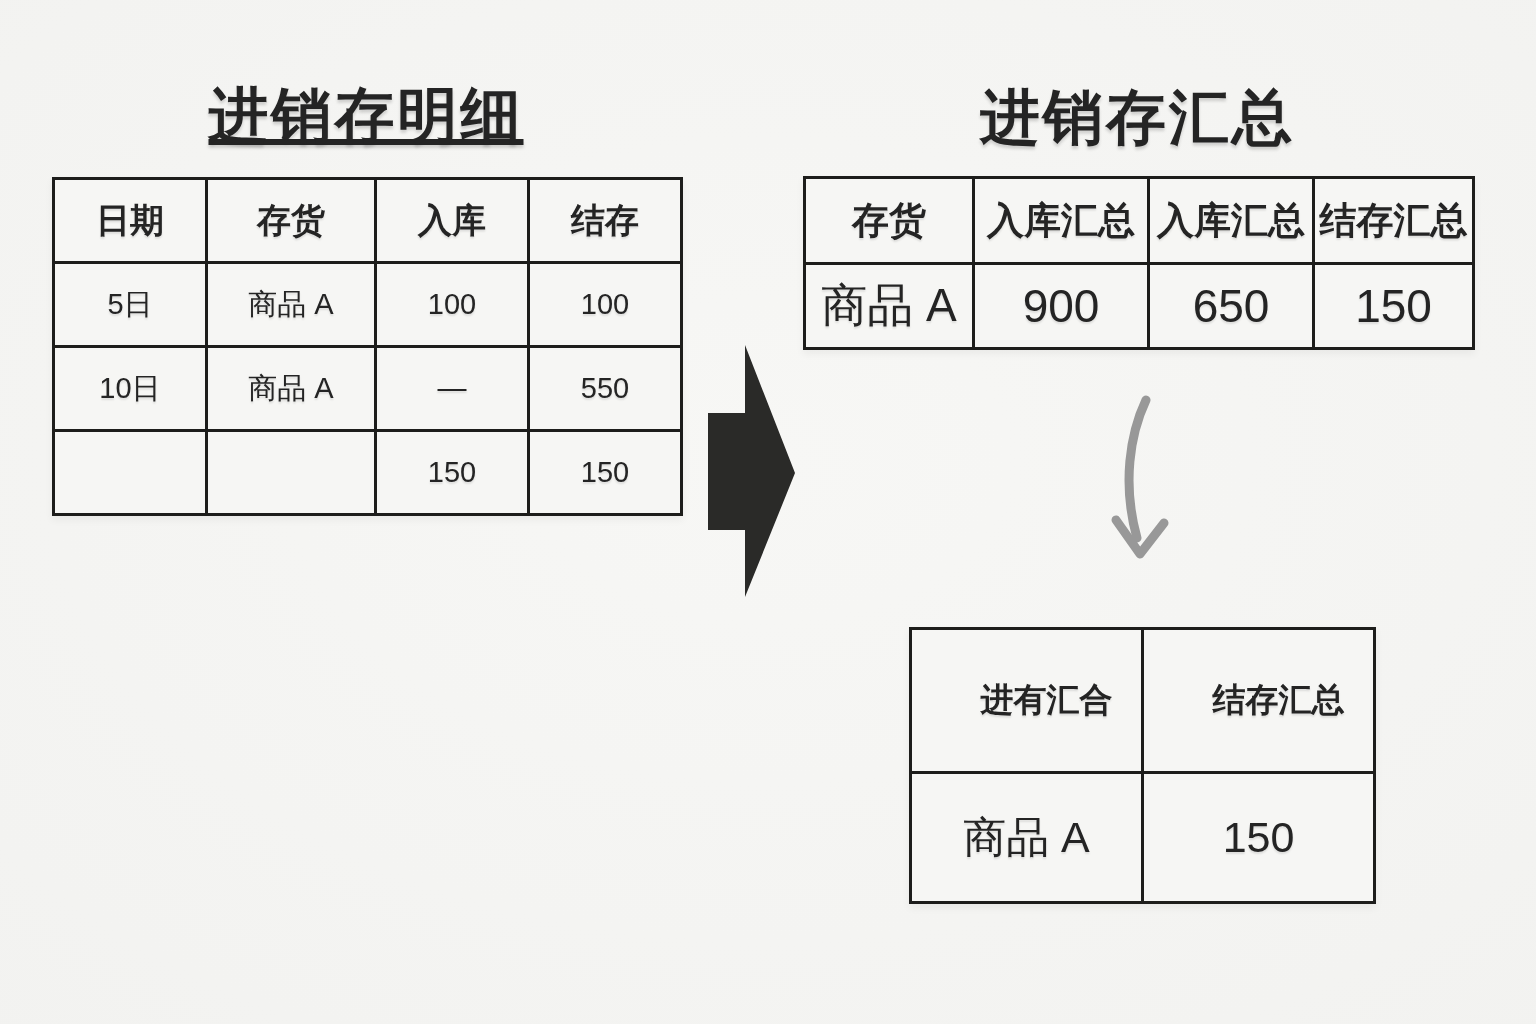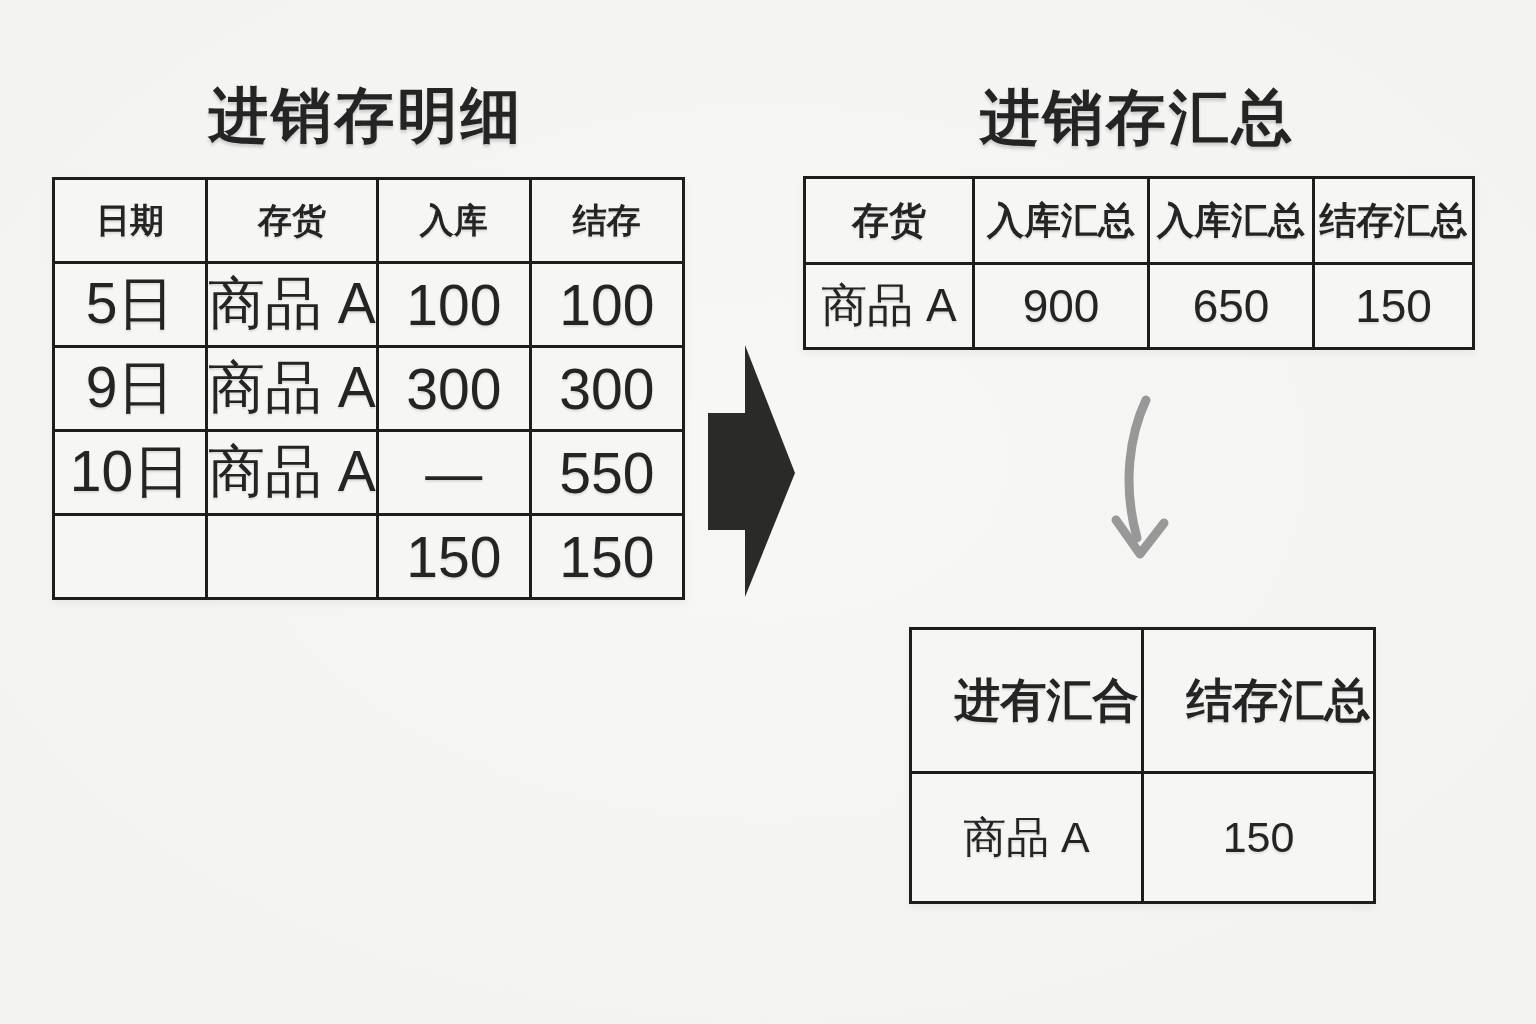--- a/index.html
+++ b/index.html
@@ -14,45 +14,45 @@
     position:relative;width:1536px;height:1024px;overflow:hidden;
     background:radial-gradient(120% 120% at 50% 45%, #f7f7f5 0%, #f2f2f0 65%, #ebebe8 100%);
     background-color:var(--background);
     font-family:"Liberation Sans","DejaVu Sans",sans-serif;
     color:var(--text);
   }
   .title{
     position:absolute;margin:0;font-size:60px;font-weight:700;text-align:center;
     letter-spacing:3px;text-shadow:0 3px 3px rgba(40,40,40,.18);white-space:nowrap;
   }
-  .title-detail{left:52px;top:76px;width:628px;}
+  .title-detail{left:52px;top:76px;width:628px;text-decoration:underline;}
   .title-summary{left:803px;top:78px;width:669px;}
   table{
     position:absolute;border-collapse:collapse;table-layout:fixed;
     box-shadow:0 4px 8px rgba(0,0,0,.05);
   }
   th,td{
     border:3px solid var(--border);text-align:center;vertical-align:middle;
     background:#f6f6f4;padding:0;font-weight:500;color:var(--text);
     text-shadow:0 2px 2px rgba(40,40,40,.12);overflow:hidden;white-space:nowrap;
   }
   th{font-weight:600;}
   .tbl-detail{left:52px;top:177px;}
   .tbl-detail tr{height:84px;}
   .tbl-detail th{font-size:34px;}
-  .tbl-detail td{font-size:57px;}
+  .tbl-detail td{font-size:29px;}
   .tbl-summary{left:803px;top:176px;}
   .tbl-summary .hdr-row{height:86px;}
   .tbl-summary .data-row{height:85px;}
   .tbl-summary th{font-size:37px;}
   .tbl-summary td{font-size:46px;}
   .tbl-balance{left:909px;top:627px;}
   .tbl-balance .hdr-row{height:144px;}
   .tbl-balance .data-row{height:130px;}
-  .tbl-balance th{font-size:46px;padding-left:40px;}
+  .tbl-balance th{font-size:33px;padding-left:40px;}
   .tbl-balance td{font-size:43px;}
   svg.arrow{position:absolute;}
   .block-arrow{left:700px;top:340px;}
   .block-arrow polygon{fill:var(--block-arrow);}
   .curve-arrow{left:1100px;top:392px;}
   .curve-arrow path,.curve-arrow polyline{
     stroke:var(--curved-arrow);stroke-width:9;fill:none;
     stroke-linecap:round;stroke-linejoin:round;
   }
 </style>
@@ -76,26 +76,20 @@
         <th>日期</th>
         <th>存货</th>
         <th>入库</th>
         <th>结存</th>
       </tr>
       <tr>
         <td>5日</td>
         <td>商品 A</td>
         <td>100</td>
         <td>100</td>
-      </tr>
-      <tr>
-        <td>9日</td>
-        <td>商品 A</td>
-        <td>300</td>
-        <td>300</td>
       </tr>
       <tr>
         <td>10日</td>
         <td>商品 A</td>
         <td>—</td>
         <td>550</td>
       </tr>
       <tr>
         <td></td>
         <td></td>

